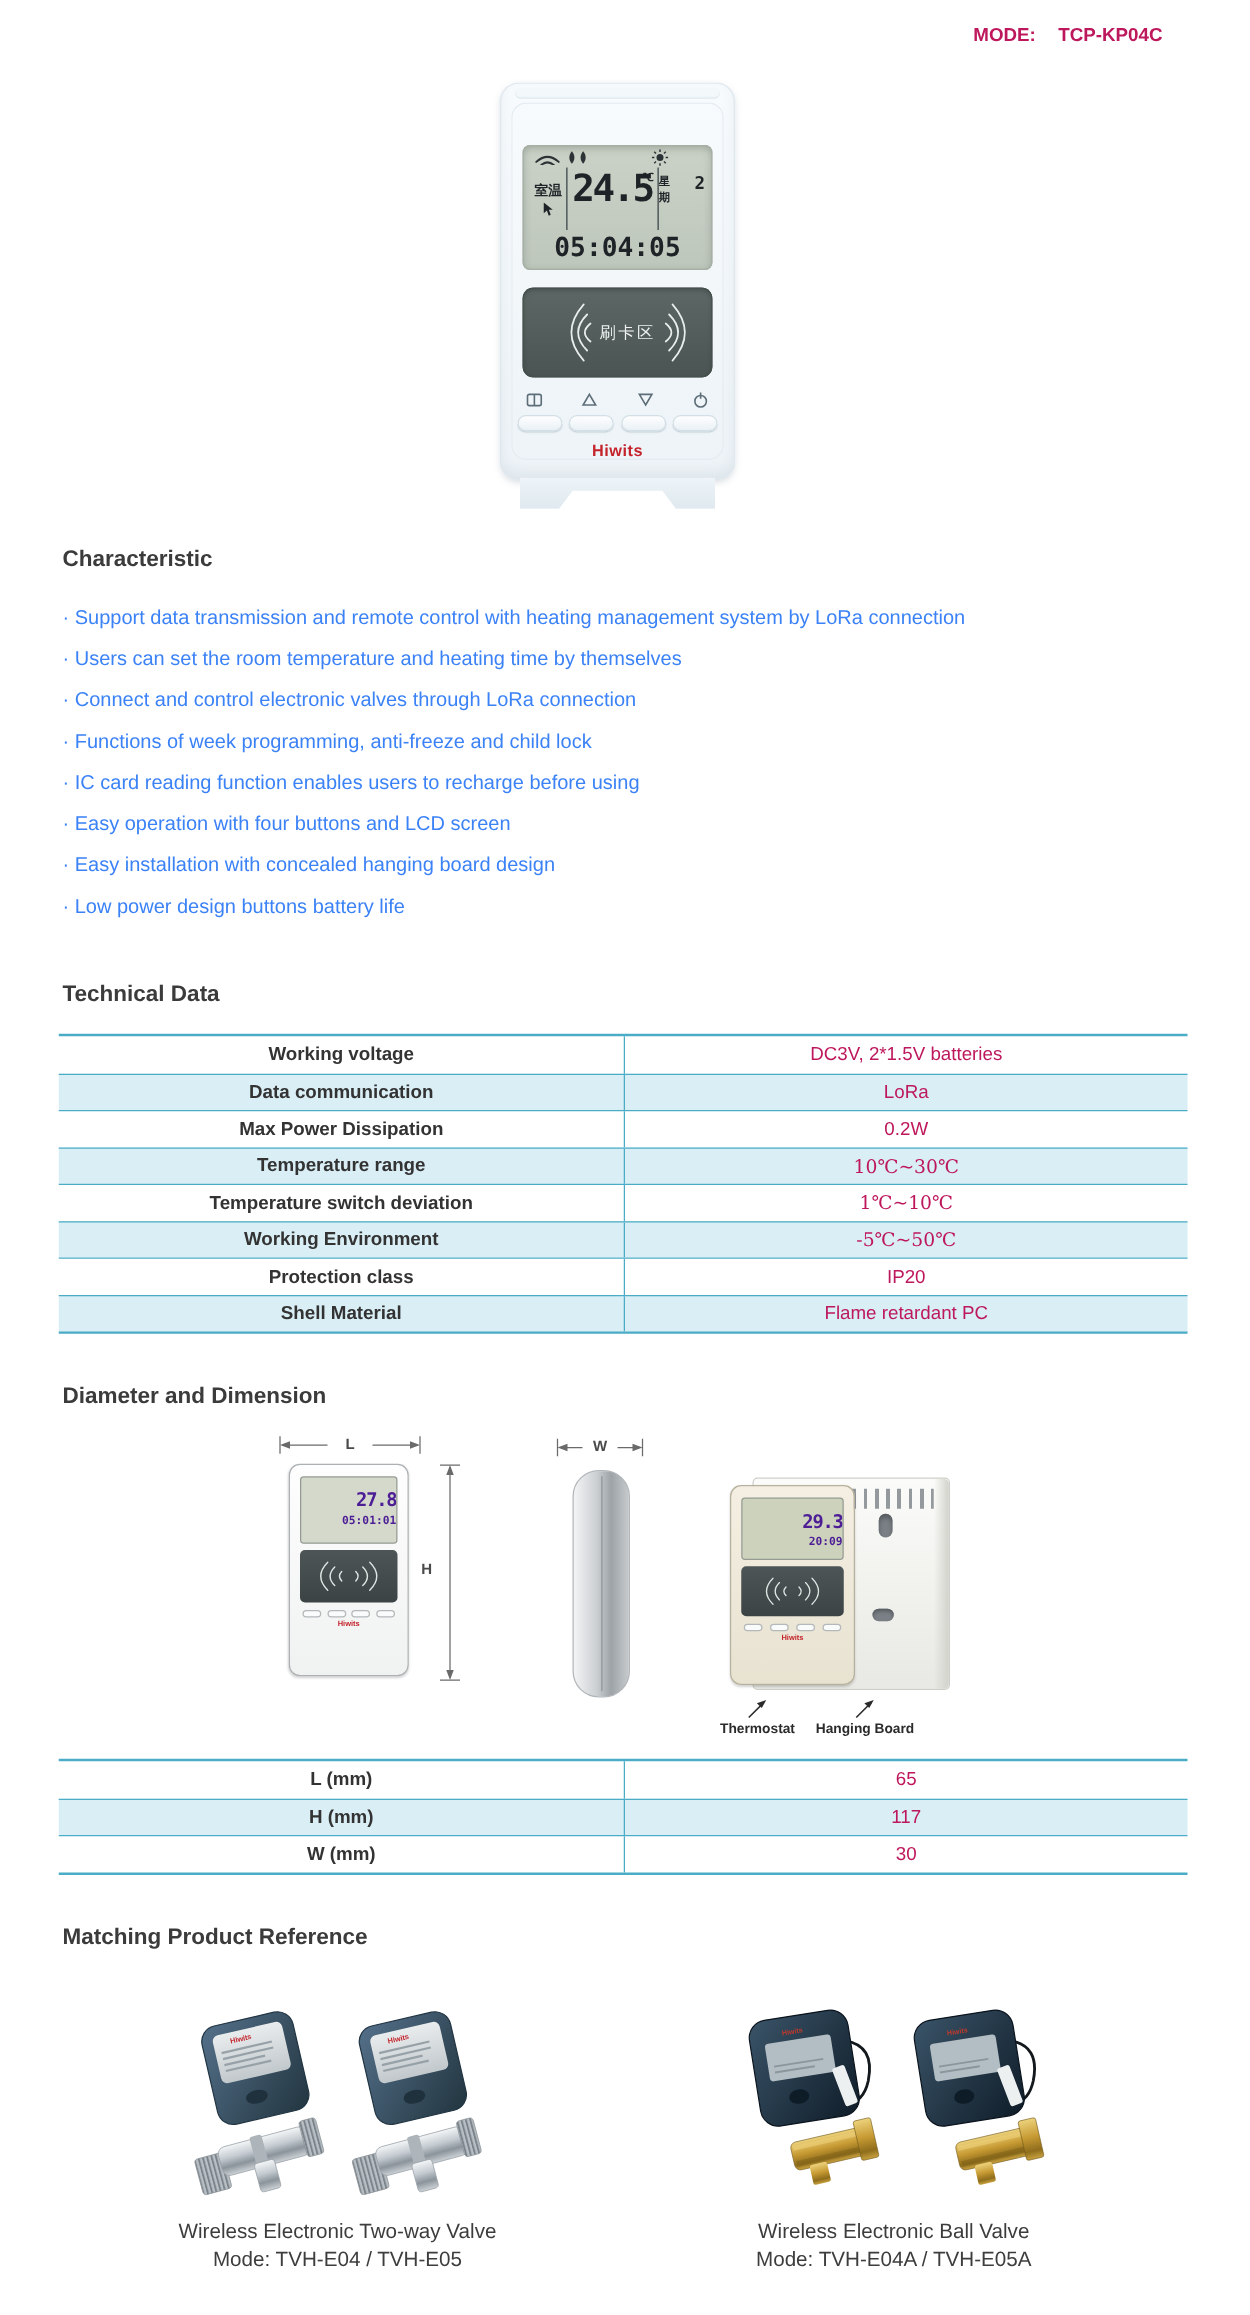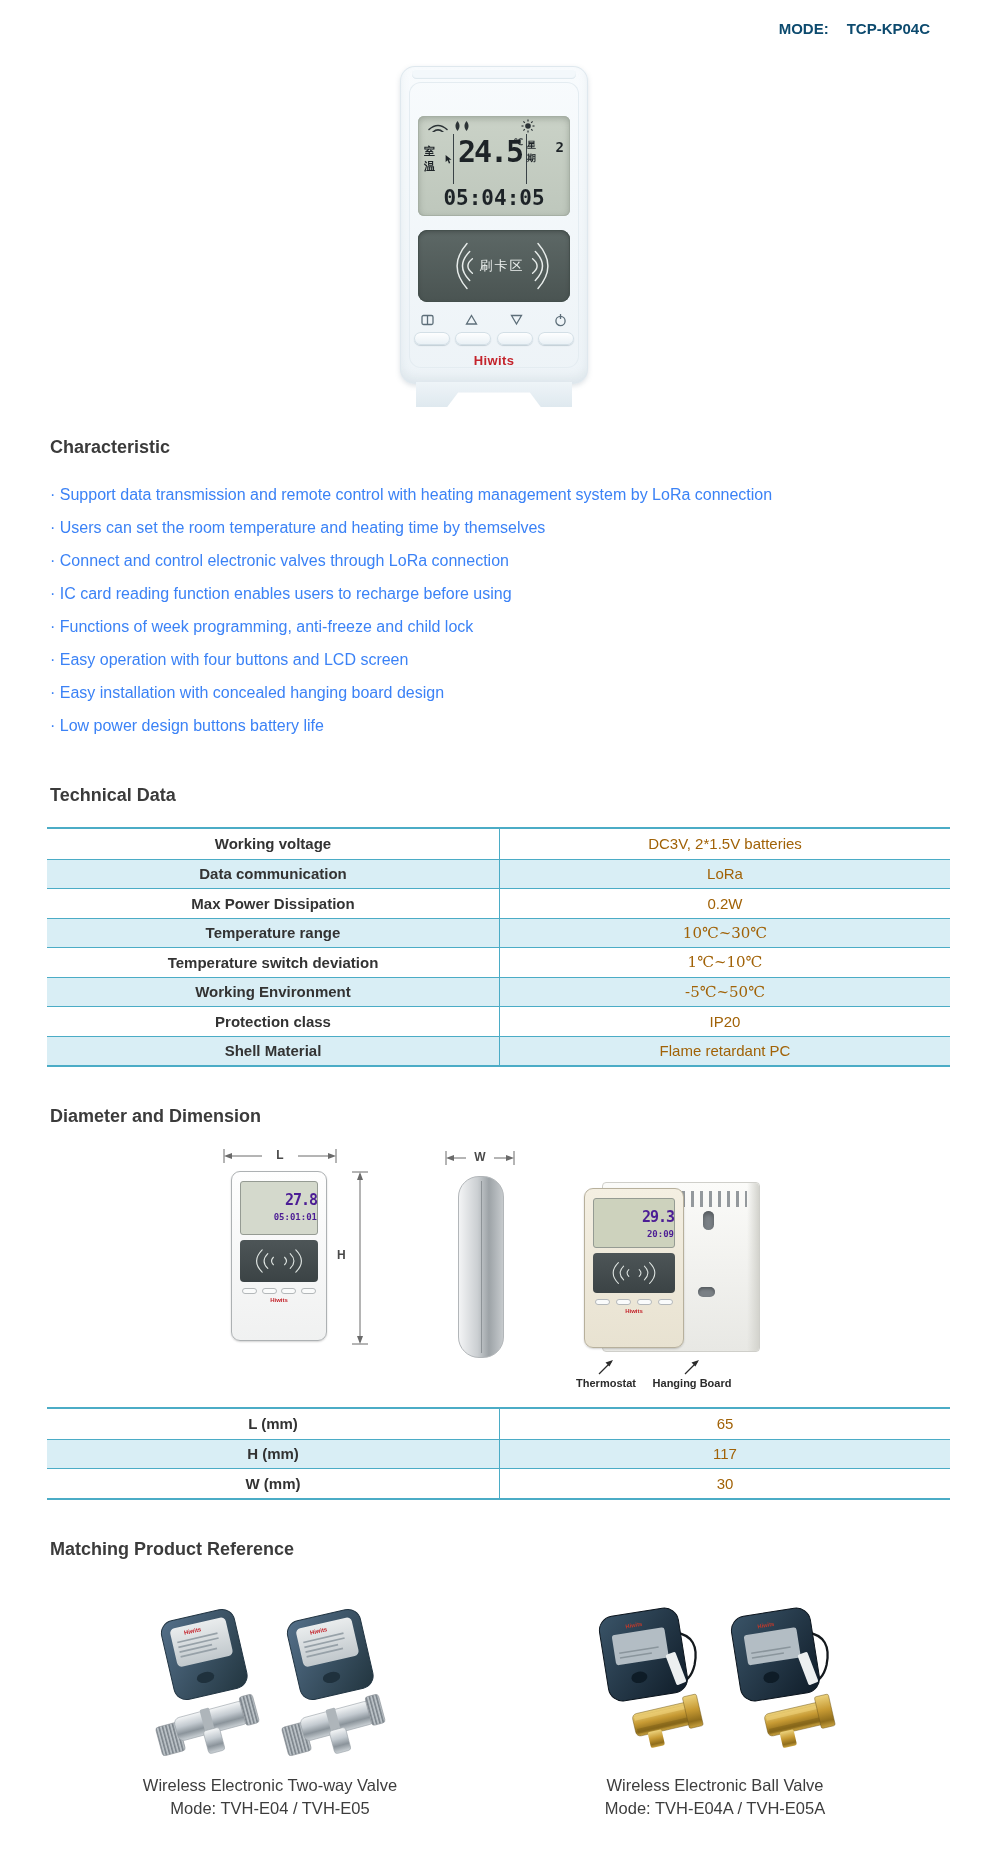--- a/index.html
+++ b/index.html
@@ -8,21 +8,21 @@
     --brand-red:#c4232b;
   }
   *{box-sizing:border-box;}
   html,body{margin:0;padding:0;}
   body{
     width:1000px;height:1852px;position:relative;background:#fff;
     font-family:"Liberation Sans", sans-serif;color:#3a3a3a;overflow:hidden;
   }
 
   
-  .mode{position:absolute;top:20px;right:70px;font-size:15px;font-weight:bold;color:#0c4a6e;}
+  .mode{position:absolute;top:20px;right:70px;font-size:15px;font-weight:bold;color:#be185d;}
   .mode .lab{margin-right:18px;}
 
   
   .hero{position:absolute;left:400px;top:66px;width:188px;height:345px;}
   .hero-body{position:absolute;left:0;top:0;right:0;height:318px;
     background:linear-gradient(180deg,#f8fbfd,#edf3f7);
     border-radius:15px;
     box-shadow:inset 0 0 0 1px #dfe8ee, inset 0 -6px 10px rgba(150,170,185,.18), 0 2px 5px rgba(120,140,155,.25);}
   .hero-top{position:absolute;left:12px;right:12px;top:4px;height:9px;border-radius:5px;
     background:#f3f8fb;box-shadow:inset 0 -1px 1px #dde7ed;}
@@ -30,21 +30,21 @@
     box-shadow:inset 0 0 0 1px #e4ecf1;}
   .lcd{position:absolute;left:18px;top:50px;width:152px;height:100px;border-radius:6px;
     background:linear-gradient(180deg,#cad2c7,#bec7bc);
     box-shadow:inset 0 0 0 1px #a6afa4, inset 0 2px 7px rgba(80,90,80,.4);color:#1d2327;}
   .lcd-icons{position:relative;height:17px;}
   .ic-wifi{position:absolute;left:9px;top:4px;}
   .ic-leaf1{position:absolute;left:36px;top:4px;}
   .ic-leaf2{position:absolute;left:45px;top:4px;}
   .ic-sun{position:absolute;left:103px;top:3px;}
   .lcd-main{position:absolute;left:6px;right:6px;top:18px;height:50px;display:flex;}
-  .lcd-room{width:30px;border-right:1.5px solid #394246;display:flex;flex-direction:row;
+  .lcd-room{width:30px;border-right:1.5px solid #394246;display:flex;flex-direction:column;
     align-items:center;justify-content:center;gap:2px;font-size:11px;font-weight:bold;color:#1d2327;}
   .lcd-temp{flex:1;position:relative;display:flex;align-items:flex-start;justify-content:center;
     font-family:"DejaVu Sans Mono",monospace;font-weight:bold;font-size:30px;letter-spacing:-2px;}
   .lcd-temp .unit{position:absolute;right:3px;top:1px;font-size:9px;letter-spacing:0;font-family:"Liberation Sans",sans-serif;}
   .lcd-week{width:38px;border-left:1.5px solid #394246;display:flex;align-items:flex-start;
     justify-content:center;gap:12px;padding-top:5px;}
   .lcd-week .wk{font-size:9px;font-weight:bold;}
   .lcd-week .wkv{font-size:14px;font-weight:bold;font-family:"DejaVu Sans Mono",monospace;}
   .lcd-time{position:absolute;left:0;right:0;top:70px;text-align:center;
     font-family:"DejaVu Sans Mono",monospace;font-weight:bold;font-size:21px;letter-spacing:0;}
@@ -76,21 +76,21 @@
   
   .spec-table{position:absolute;left:47px;width:903px;
     border-top:2px solid var(--table-border);border-bottom:2px solid var(--table-border);}
   .tech-table{top:827px;}
   .dims-table{top:1407px;}
   .spec-row{display:grid;grid-template-columns:453px 1fr;height:29.5px;border-top:1px solid var(--table-border);}
   .spec-row:first-child{border-top:none;}
   .spec-row.alt{background:var(--row-highlight);}
   .cl{display:flex;align-items:center;justify-content:center;font-weight:bold;font-size:15px;
     color:#333;border-right:1.5px solid var(--table-border);}
-  .cv{display:flex;align-items:center;justify-content:center;font-size:15px;color:#a16207;}
+  .cv{display:flex;align-items:center;justify-content:center;font-size:15px;color:#be185d;}
   .cv.serif{font-family:"DejaVu Serif",serif;font-size:15px;}
 
   
   .dim-lbl{font-size:12px;font-weight:bold;color:#4a4a4a;}
   .l-dim{position:absolute;left:222px;top:1148px;width:116px;height:16px;}
   .l-dim .dim-lbl{position:absolute;left:0;right:0;top:0;text-align:center;}
   .h-dimfig{position:absolute;left:350px;top:1170px;width:20px;height:176px;}
   .h-dimfig .dim-lbl{position:absolute;left:-13px;top:78px;}
   .w-dim{position:absolute;left:444px;top:1150px;width:72px;height:16px;}
   .w-dim .dim-lbl{position:absolute;left:0;right:0;top:0;text-align:center;}
@@ -328,22 +328,22 @@
       <div class="hero-brand">Hiwits</div>
     </div>
     <div class="stand"></div>
   </div>
 
   <h2 class="h-char">Characteristic</h2>
   <div class="bullets">
     <div class="bullet">· Support data transmission and remote control with heating management system by LoRa connection</div>
     <div class="bullet">· Users can set the room temperature and heating time by themselves</div>
     <div class="bullet">· Connect and control electronic valves through LoRa connection</div>
+    <div class="bullet">· Functions of week programming, anti-freeze and child lock</div>
     <div class="bullet">· IC card reading function enables users to recharge before using</div>
-    <div class="bullet">· Functions of week programming, anti-freeze and child lock</div>
     <div class="bullet">· Easy operation with four buttons and LCD screen</div>
     <div class="bullet">· Easy installation with concealed hanging board design</div>
     <div class="bullet">· Low power design buttons battery life</div>
   </div>
 
   <h2 class="h-tech">Technical Data</h2>
   <div class="spec-table tech-table">
     <div class="spec-row">
       <div class="cl">Working voltage</div>
       <div class="cv">DC3V, 2*1.5V batteries</div>

